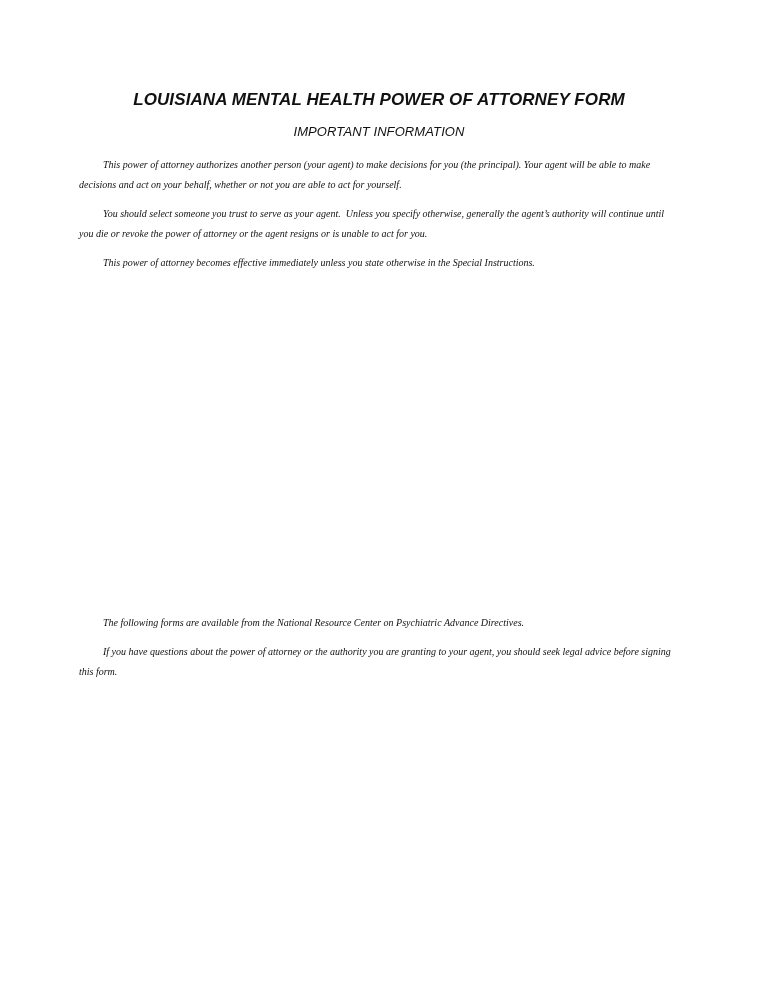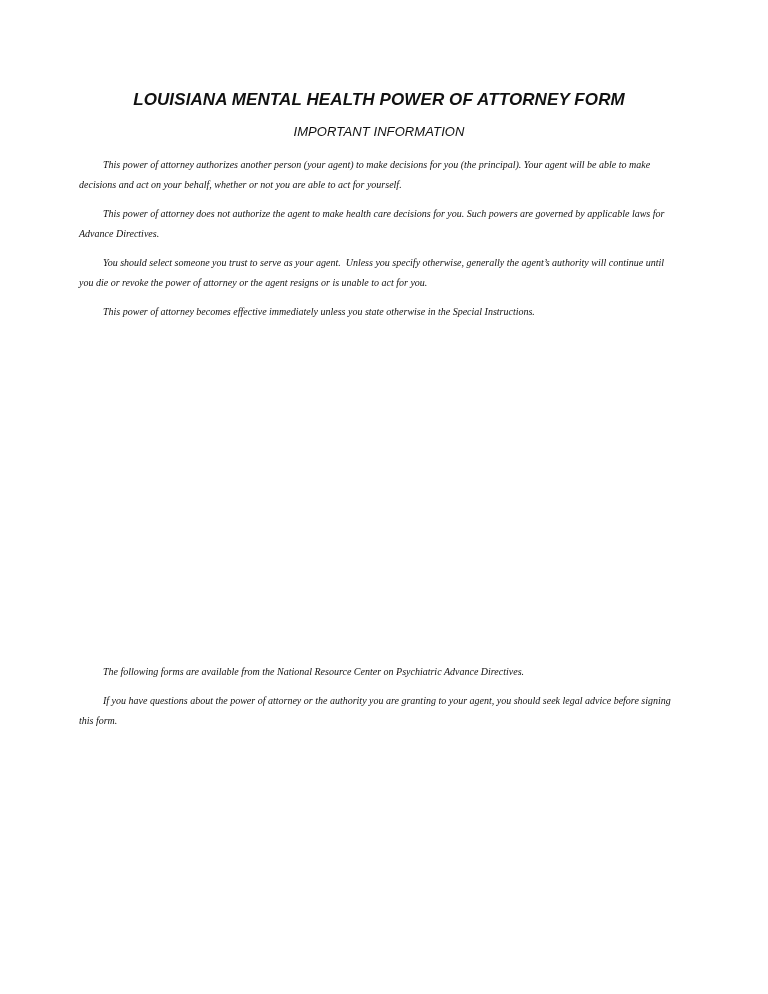--- a/index.html
+++ b/index.html
@@ -60,21 +60,20 @@
 
 <div class="page" style="background: rgb(255, 255, 255); color: rgb(17, 17, 17);">
   <div class="content">
 
     <h1 class="doc-title">LOUISIANA MENTAL HEALTH POWER OF ATTORNEY FORM</h1>
 
     <h2 class="doc-subtitle">IMPORTANT INFORMATION</h2>
 
     <p class="para para-first">This power of attorney authorizes another person (your agent) to make decisions for you (the principal). Your agent will be able to make decisions and act on your behalf, whether or not you are able to act for yourself.</p>
 
-    <p class="para">This power of attorney does not authorize the agent to make health care decisions for you. Such powers are governed by applicable laws for Advance Directives.</p>
 
     <p class="para">You should select someone you trust to serve as your agent.  Unless you specify otherwise, generally the agent’s authority will continue until you die or revoke the power of attorney or the agent resigns or is unable to act for you.</p>
 
 
     <p class="para">This power of attorney becomes effective immediately unless you state otherwise in the Special Instructions.</p>
 
     <p class="para para-last">The following forms are available from the National Resource Center on Psychiatric Advance Directives.</p>
 
     <p class="para">If you have questions about the power of attorney or the authority you are granting to your agent, you should seek legal advice before signing this form.</p>
 

